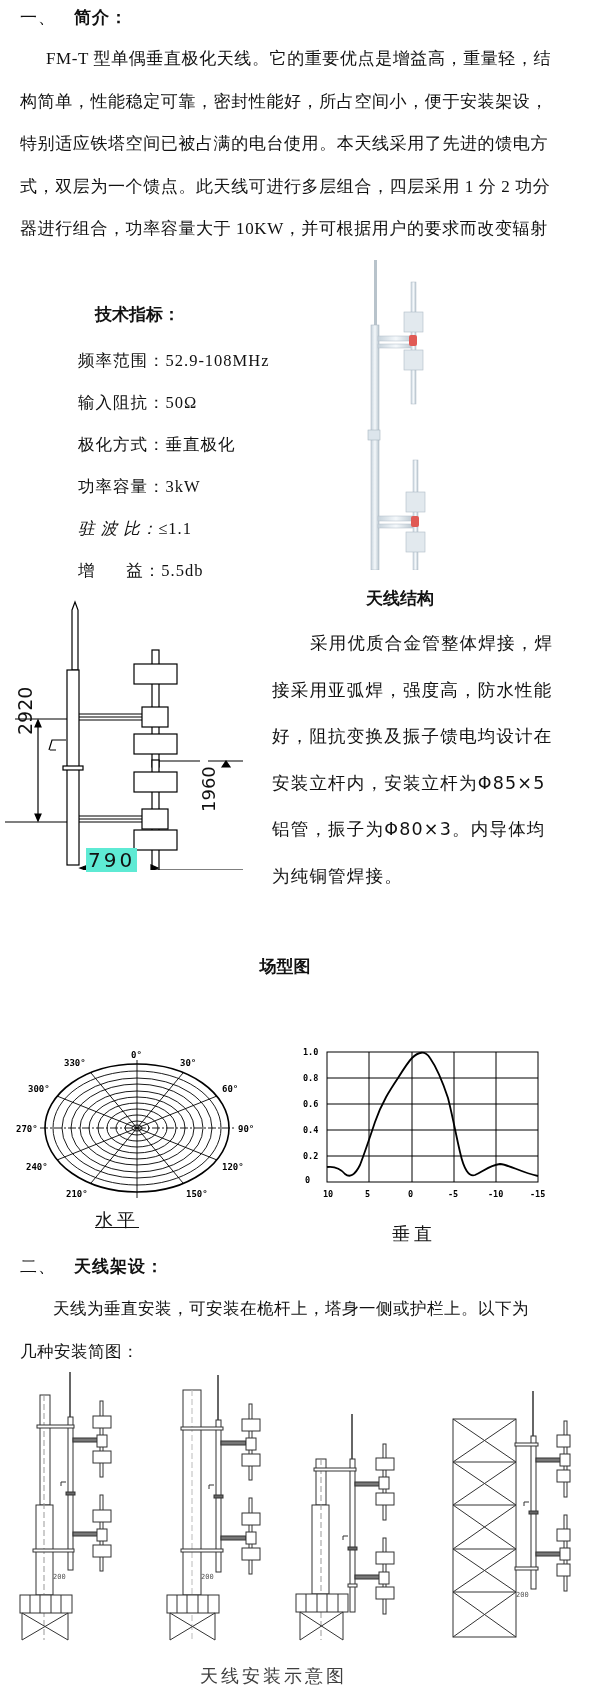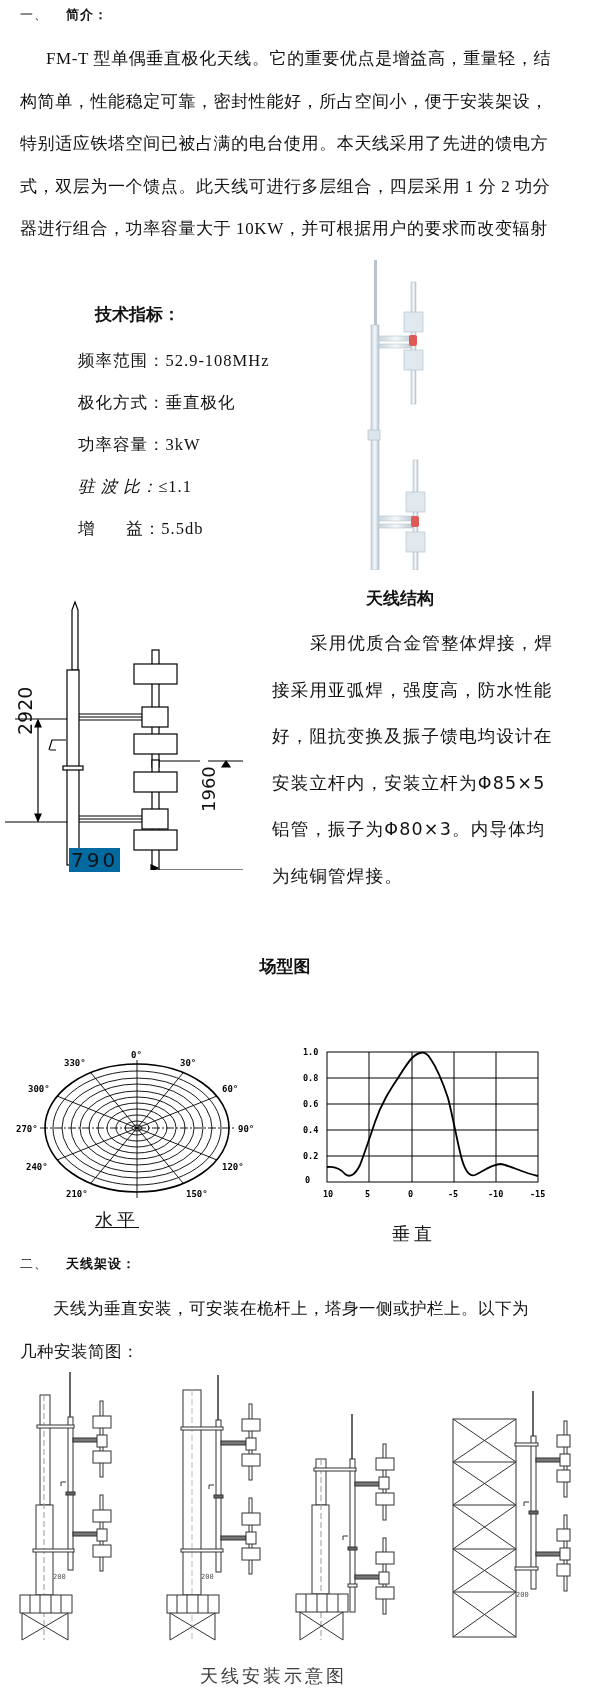--- a/index.html
+++ b/index.html
@@ -1,19 +1,19 @@
 <!DOCTYPE html>
 <html><head>
 <meta charset="utf-8">
 <style>
   html, body { margin: 0; padding: 0; background: #ffffff; }
   body { width: 600px; height: 1700px; position: relative; overflow: hidden;
          font-family: "Liberation Serif", "DejaVu Serif", serif; color: #111; }
   .abs { position: absolute; }
-  .h1 { font-size: 13px; font-weight: bold; letter-spacing: 1px; }
+  .h1 { font-size: 17px; font-weight: bold; letter-spacing: 1px; }
   .h1 .num { font-weight: normal; margin-right: 18px; }
   .para { font-size: 17px; line-height: 42.5px; letter-spacing: 0.6px; text-align: justify; }
   .center-h { font-size: 17px; font-weight: bold; text-align: center; }
   .spec-row { font-size: 16.5px; letter-spacing: 1px; height: 42px; line-height: 42px; }
   .spec-label { display: inline-block; }
   .struct { font-size: 17.5px; line-height: 46.5px; letter-spacing: 1.2px; font-family: "DejaVu Sans", sans-serif; }
   .caption { font-size: 18px; letter-spacing: 4px; font-family: "DejaVu Sans", sans-serif; }
   svg text { font-family: "DejaVu Sans Mono", monospace; }
 </style>
 </head>
@@ -27,20 +27,21 @@
   <div class="para" style="padding-left:26px;">FM-T 型单偶垂直极化天线。它的重要优点是增益高，重量轻，结</div>
   <div class="para">构简单，性能稳定可靠，密封性能好，所占空间小，便于安装架设，</div>
   <div class="para">特别适应铁塔空间已被占满的电台使用。本天线采用了先进的馈电方</div>
   <div class="para">式，双层为一个馈点。此天线可进行多层组合，四层采用 1 分 2 功分</div>
   <div class="para">器进行组合，功率容量大于 10KW，并可根据用户的要求而改变辐射</div>
 </div>
 
 <div class="abs center-h" style="left:95px; top:303px; width:120px; text-align:left;">技术指标：</div>
 <div class="abs" style="left:78px; top:340px;">
   <div class="spec-row"><span class="spec-label">频率范围：</span><span>52.9-108MHz</span></div>
+  <div class="spec-row"><span class="spec-label">输入阻抗：</span><span>50Ω</span></div>
   <div class="spec-row"><span class="spec-label">极化方式：</span><span>垂直极化</span></div>
   <div class="spec-row"><span class="spec-label">功率容量：</span><span>3kW</span></div>
   <div class="spec-row"><span class="spec-label" style="white-space:pre;font-style:italic;">驻 波 比：</span><span>≤1.1</span></div>
   <div class="spec-row"><span class="spec-label" style="white-space:pre;">增      益：</span><span>5.5db</span></div>
 </div>
 
 <svg class="abs" style="left:320px; top:240px;" width="150" height="330">
   <defs>
     <linearGradient id="pole" x1="0" x2="1">
       <stop offset="0" stop-color="#c7d3dc"></stop>
@@ -111,21 +112,21 @@
   <line x1="159" y1="161" x2="200" y2="161"></line>
   <line x1="208" y1="161" x2="243" y2="161"></line>
   <line x1="159" y1="270" x2="243" y2="270"></line>
   <path d="M222,167 L226,161 L230,167 Z" fill="#000"></path>
 
   <path d="M80,268 L88,265 L88,271 Z" fill="#000"></path>
   <path d="M158,268 L151,265 L151,271 Z" fill="#000"></path>
 </svg>
 <div class="abs" style="left:14px; top:735px; transform:rotate(-90deg); transform-origin:left top; font-family:'DejaVu Sans', sans-serif; font-size:19px;">2920</div>
 <div class="abs" style="left:198px; top:812px; transform:rotate(-90deg); transform-origin:left top; font-family:'DejaVu Sans', sans-serif; font-size:18px;">1960</div>
-<div class="abs" style="left:69px; top:848px; font-family:'DejaVu Sans', sans-serif; font-size:20px; letter-spacing:3px; background:#0369a1; padding:0 2px;">790</div>
+<div class="abs" style="left:86px; top:848px; font-family:'DejaVu Sans', sans-serif; font-size:20px; letter-spacing:3px; background:#5eead4; padding:0 2px;">790</div>
 
 <div class="abs struct" style="left:272px; top:620px; width:318px;">
   <div style="padding-left:38px;">采用优质合金管整体焊接，焊</div>
   <div>接采用亚弧焊，强度高，防水性能</div>
   <div>好，阻抗变换及振子馈电均设计在</div>
   <div>安装立杆内，安装立杆为Φ85×5</div>
   <div>铝管，振子为Φ80×3。内导体均</div>
   <div>为纯铜管焊接。</div>
 </div>
 

